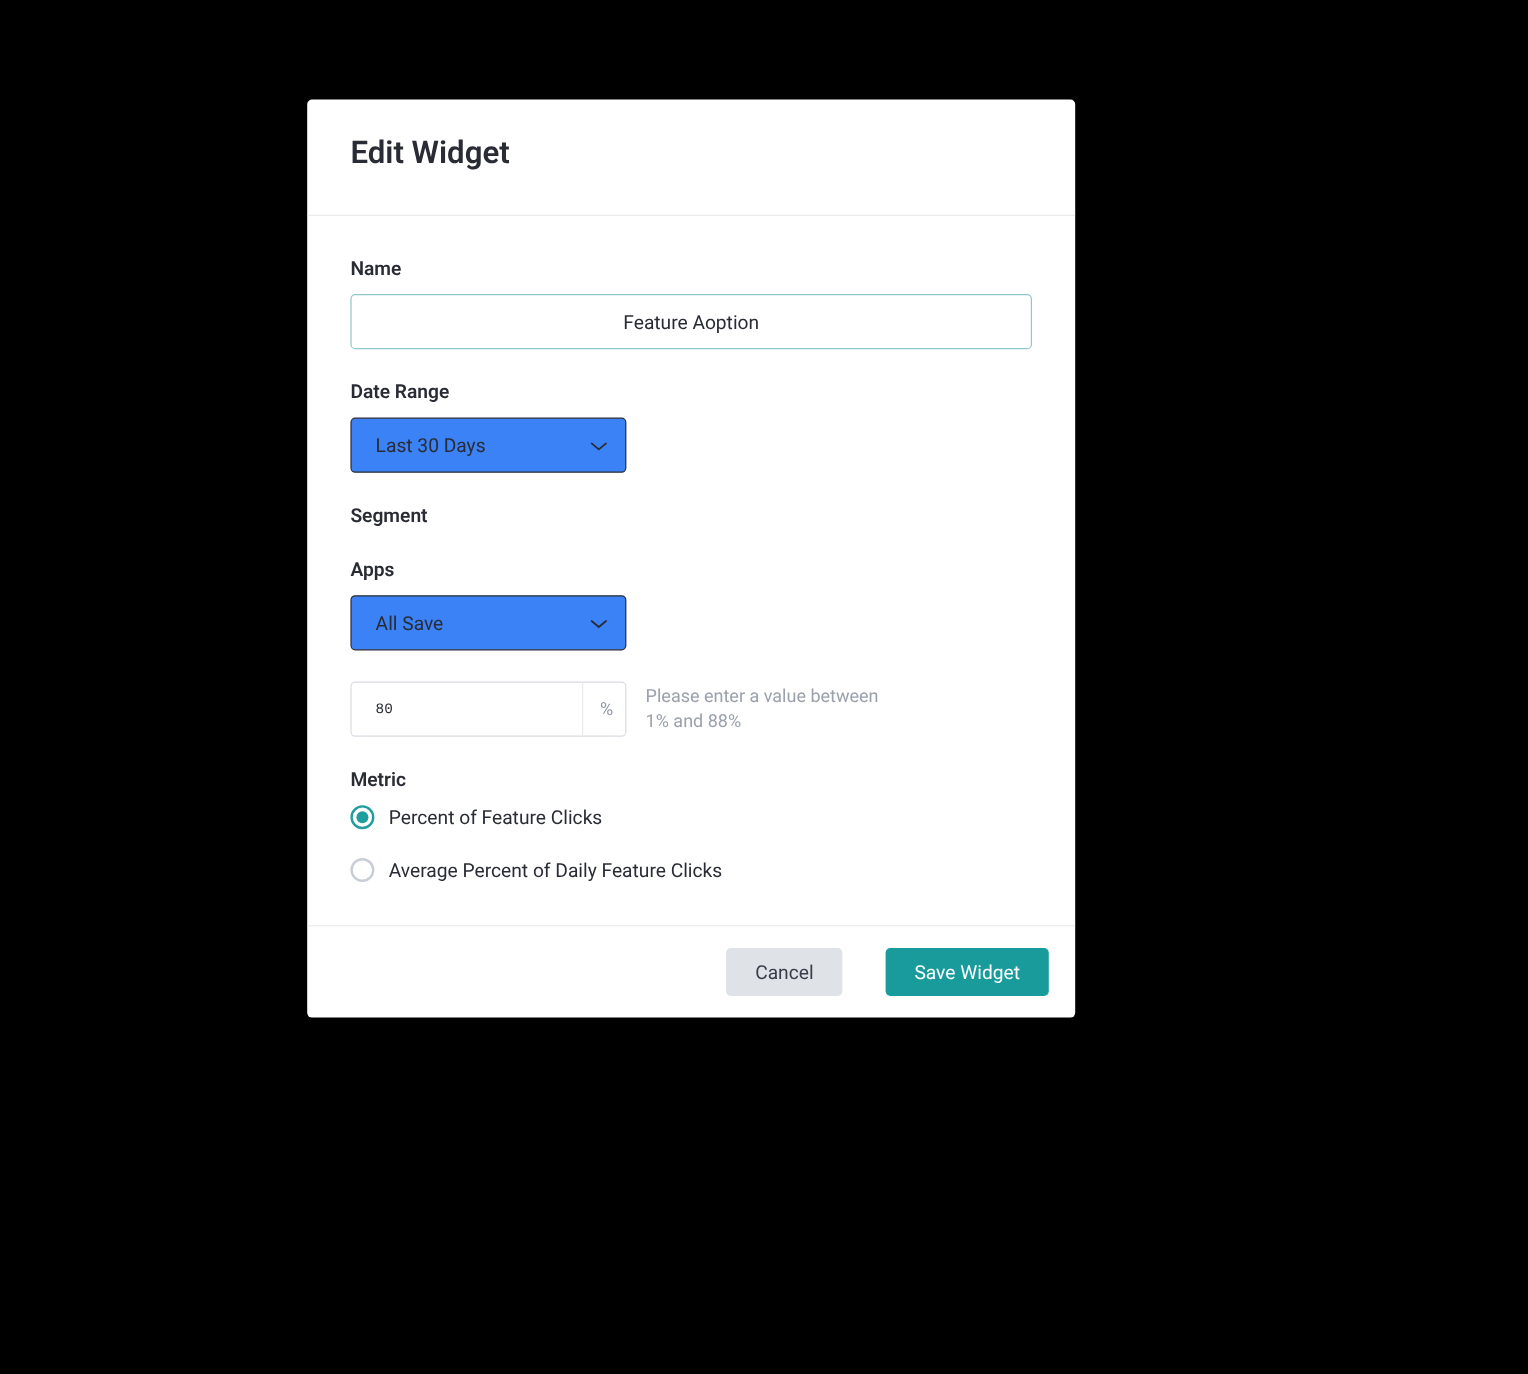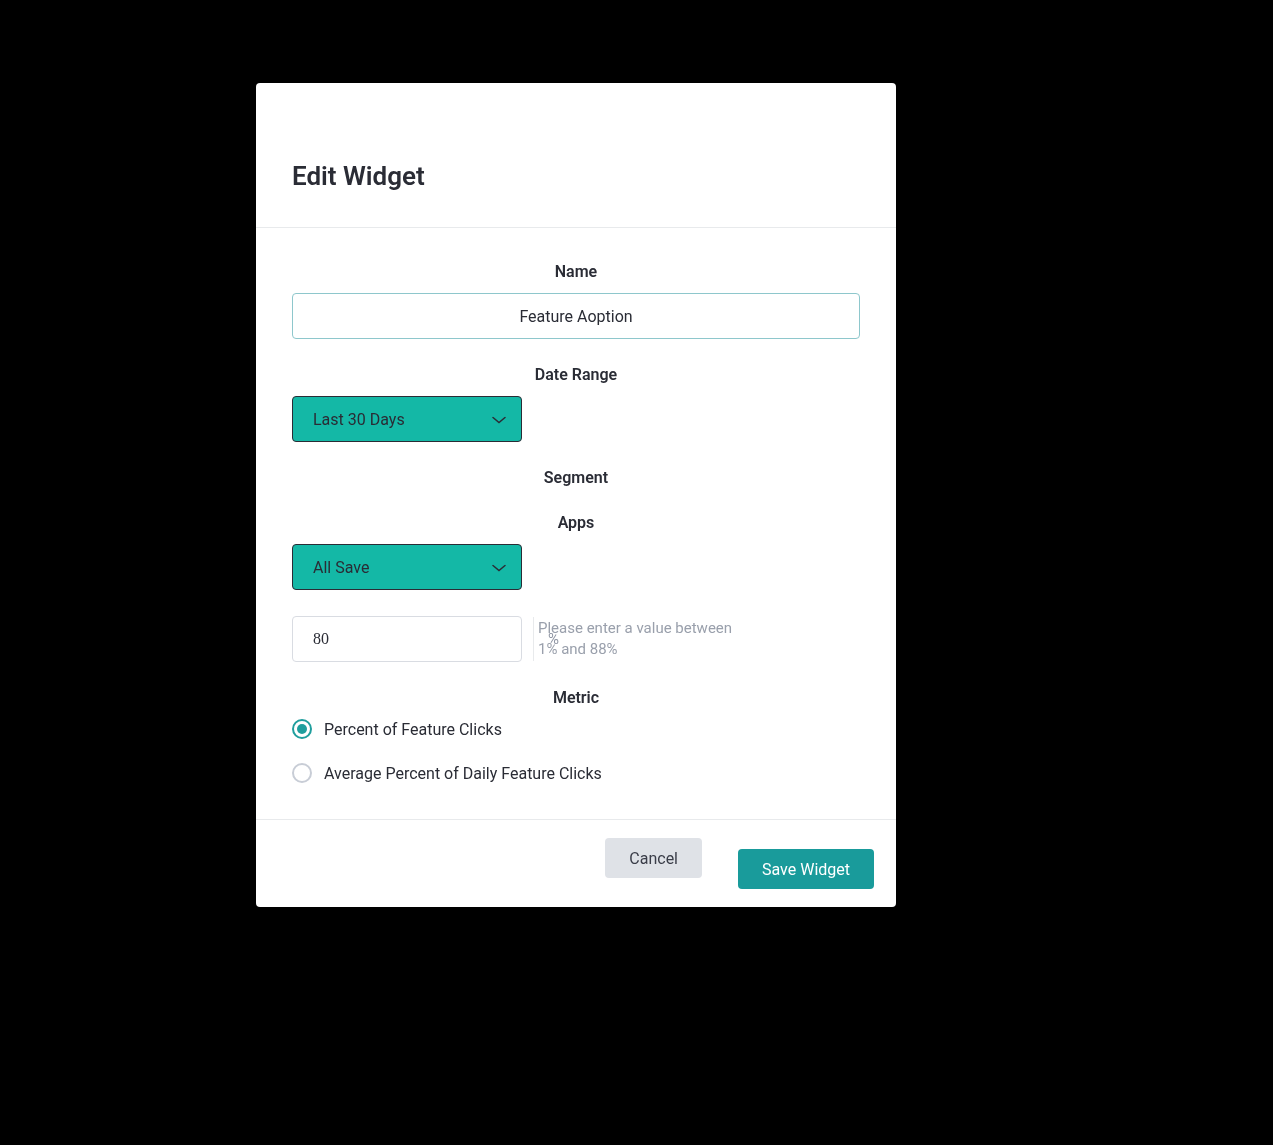--- a/index.html
+++ b/index.html
@@ -25,38 +25,36 @@
       overflow: hidden;
     }
     .modal-header {
       padding: 30px 36px 36px 36px;
       border-bottom: 1px solid #e8eaec;
     }
     .modal-title {
       font-size: 26px;
       font-weight: 600;
       color: #2a2c35;
-      margin-top: 48px;
     }
     .modal-body {
       padding: 34px 36px 36px 36px;
     }
     .form-group {
       margin-bottom: 26px;
     }
     .form-group:last-child {
       margin-bottom: 0;
     }
     .form-label {
       display: block;
       font-size: 16px;
       font-weight: 600;
       color: #2a2c35;
       margin-bottom: 12px;
-      text-align: center;
     }
     .text-input {
       width: 100%;
       height: 46px;
       border: 1px solid #8ec7cc;
       border-radius: 4px;
       padding: 0 20px;
       font-size: 16px;
       color: #2a2c35;
       outline: none;
@@ -68,21 +66,21 @@
       width: 230px;
     }
     .select {
       width: 100%;
       height: 46px;
       border: 1px solid #2a2c35;
       border-radius: 4px;
       padding: 0 40px 0 20px;
       font-size: 16px;
       color: #2a2c35;
-      background: #14b8a6;
+      background: #3b82f6;
       display: flex;
       align-items: center;
       cursor: pointer;
       user-select: none;
     }
     .select-chevron {
       position: absolute;
       right: 16px;
       top: 50%;
       transform: translateY(-50%);
@@ -100,24 +98,24 @@
       align-items: center;
       border: 1px solid #d9dce2;
       border-radius: 4px;
       height: 46px;
     }
     .benchmark-input {
       flex: 1;
       height: 100%;
       border: none;
       padding: 0 20px;
-      font-size: 16px;
+      font-size: 12px;
       color: #2a2c35;
       outline: none;
-      font-family: Liberation Serif, serif;
+      font-family: Liberation Mono, monospace;
       background: transparent;
     }
     .benchmark-suffix {
       padding: 0 14px;
       color: #8f95a3;
       font-size: 15px;
       border-left: 1px solid #e8eaec;
       height: 100%;
       display: flex;
       align-items: center;
@@ -180,21 +178,20 @@
       cursor: pointer;
       font-family: inherit;
     }
     .btn-cancel {
       background: #dfe2e7;
       color: #3a3d48;
     }
     .btn-save {
       background: #199b9b;
       color: #fff;
-      margin-top: 11px;
     }
   </style>
 </head>
 <body>
 
 <div class="modal">
   <div class="modal-header">
     <h1 class="modal-title">Edit Widget</h1>
   </div>
 

